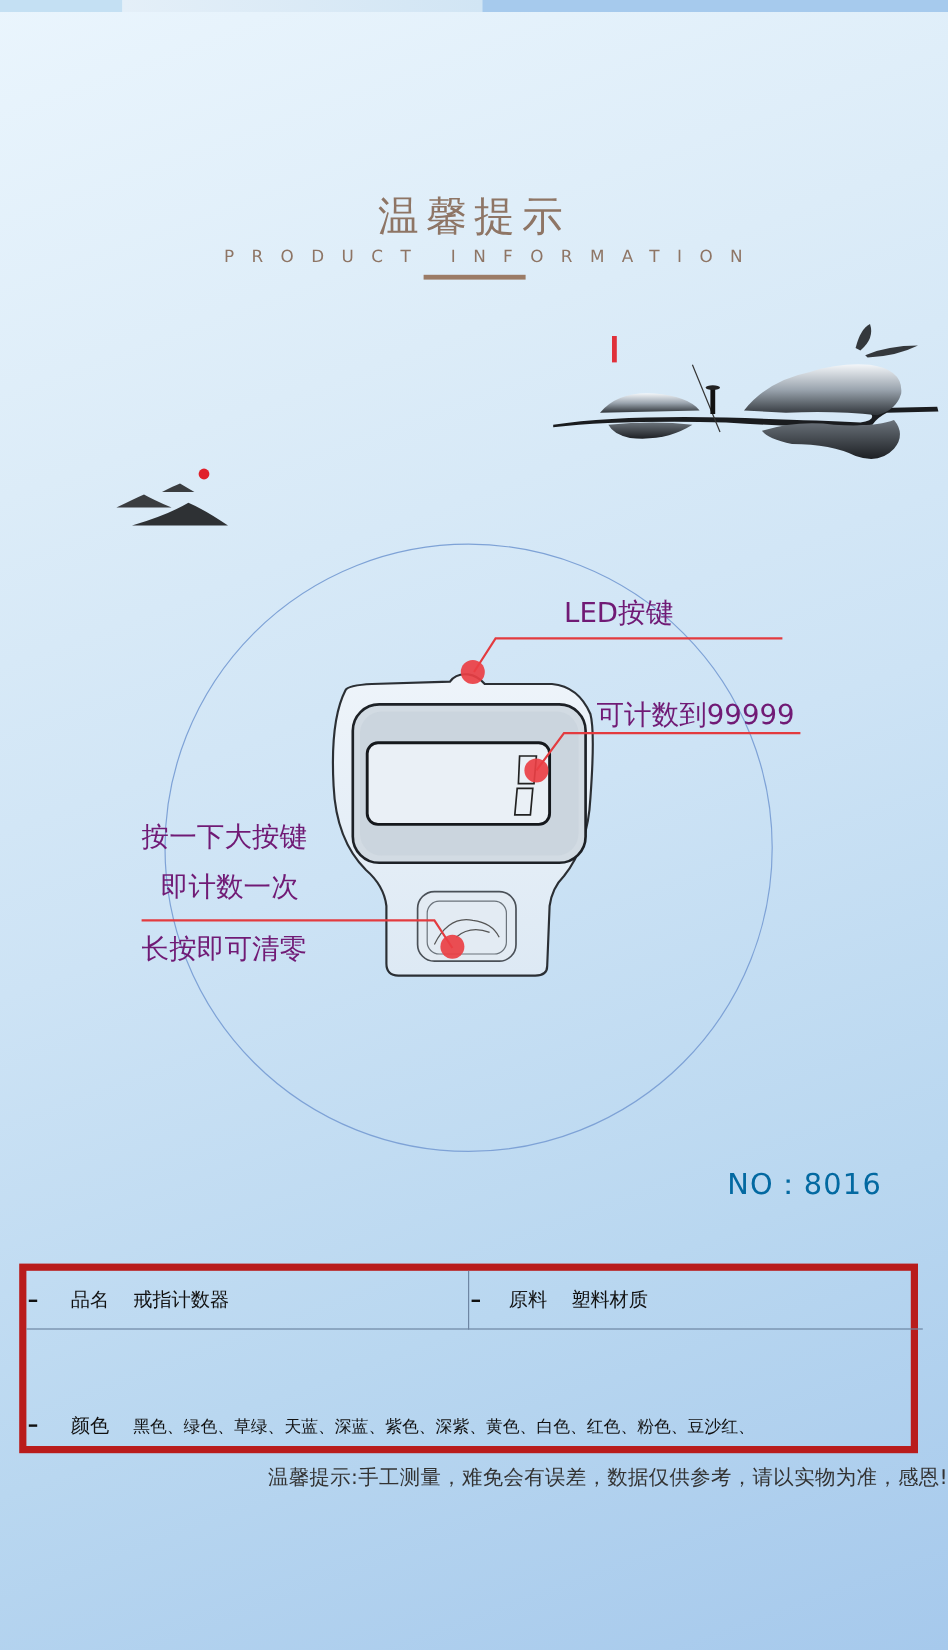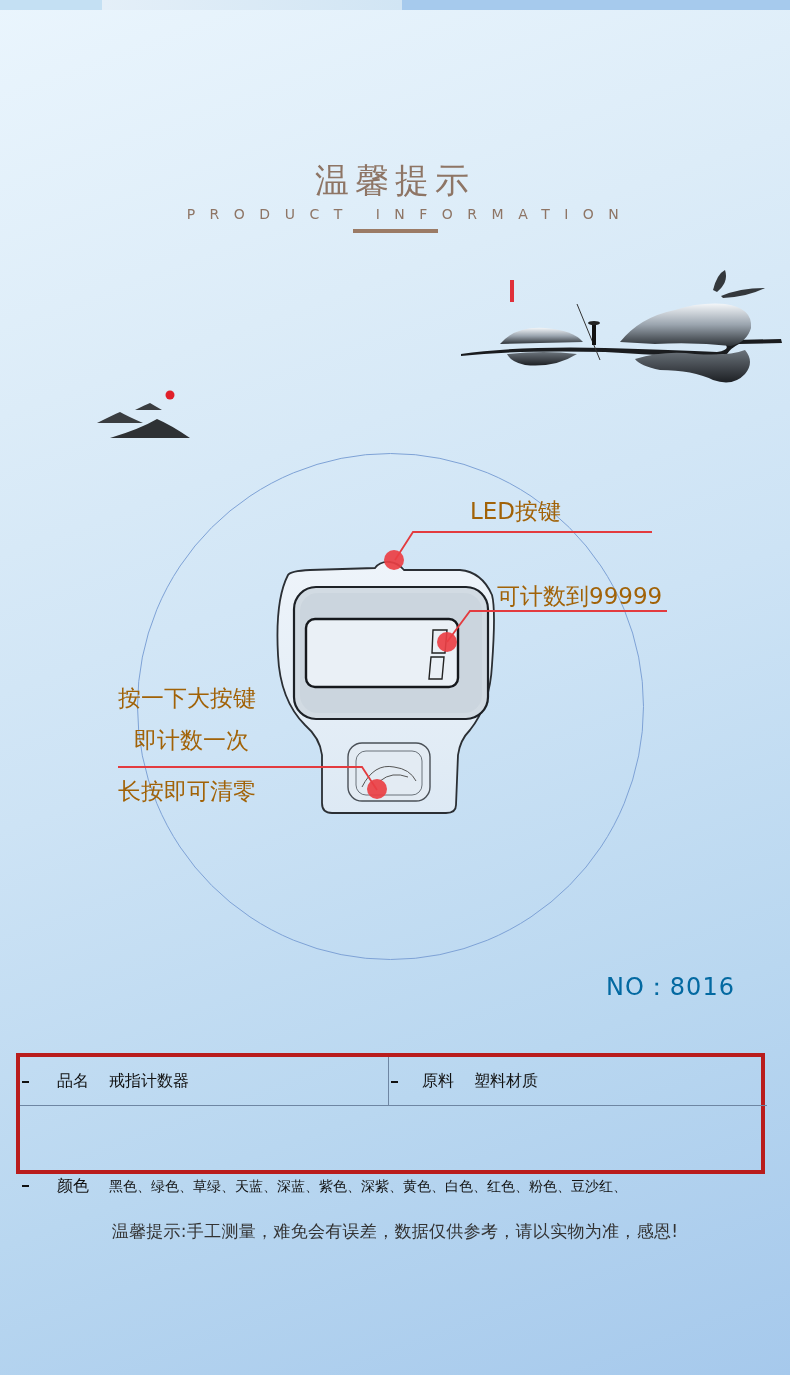--- a/index.html
+++ b/index.html
@@ -30,44 +30,44 @@
   .ink-mini { position: absolute; left: 95px; top: 385px; width: 100px; height: 60px; }
 
   .big-circle {
     position: absolute; left: 137px; top: 453px; width: 507px; height: 507px;
     border-radius: 50%; border: 1.6px solid #7ea2d6;
   }
 
   .device { position: absolute; left: 270px; top: 555px; width: 240px; height: 265px; }
 
   .callout-text {
-    position: absolute; color: #a16207; font-size: 23px; line-height: 28px; white-space: nowrap; text-align: center;
+    position: absolute; color: #701a75; font-size: 23px; line-height: 28px; white-space: nowrap; text-align: center;
   }
   .dot { position: absolute; width: 20px; height: 20px; border-radius: 50%; background: #ea3f44; opacity: 0.92; }
   .svg-overlay { position: absolute; left: 0; top: 0; width: 790px; height: 1375px; pointer-events: none; }
 
   .model-no {
     position: absolute; top: 971px; left: 606px; font-size: 24px; color: #0369a1; letter-spacing: 1px;
   }
 
   .spec-table {
-    position: absolute; left: 16px; top: 1053px; width: 749px; height: 121px;
-    border: 4px solid #b91c1c; border-collapse: collapse;
+    position: absolute; left: 16px; top: 1053px; width: 749px; height: 158px;
+    border: 6px solid #b91c1c; border-collapse: collapse;
   }
   .spec-row { position: absolute; left: 0; width: 747px; border-bottom: 1px solid #6e86a3; }
   .spec-row.last { border-bottom: none; }
   .spec-cell { position: absolute; top: 0; height: 100%; display: flex; align-items: center; font-size: 16px; color: #111; }
   .dash { position: absolute; width: 7px; height: 2px; background: #111; }
   .vdiv { position: absolute; width: 1px; background: #6e86a3; }
   .spec-label { margin-right: 20px; }
   .spec-value {}
   .colors-value { font-size: 14px; }
 
   .notice {
-    position: absolute; top: 1220px; left: 0; width: 790px; text-align: center;
+    position: absolute; top: 1220px; left: 0; width: 790px; text-align: right;
     font-size: 17px; color: #333; letter-spacing: 0.3px;
   }
 </style>
 </head>
 <body>
 
 <div class="topbar">
   <div class="seg1"></div>
   <div class="seg2"></div>
   <div class="seg3"></div>

